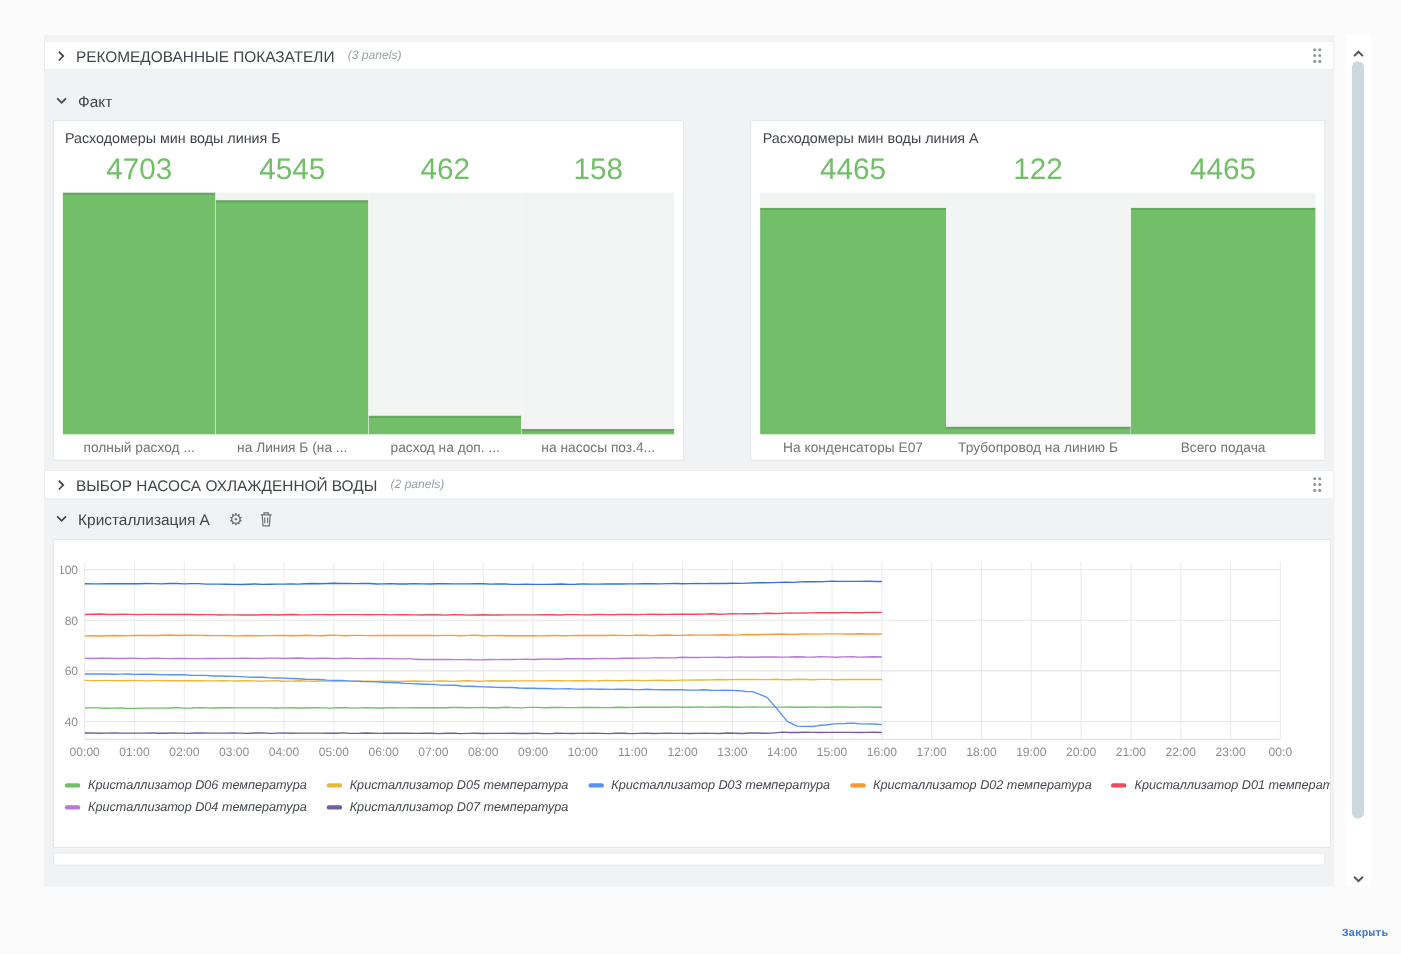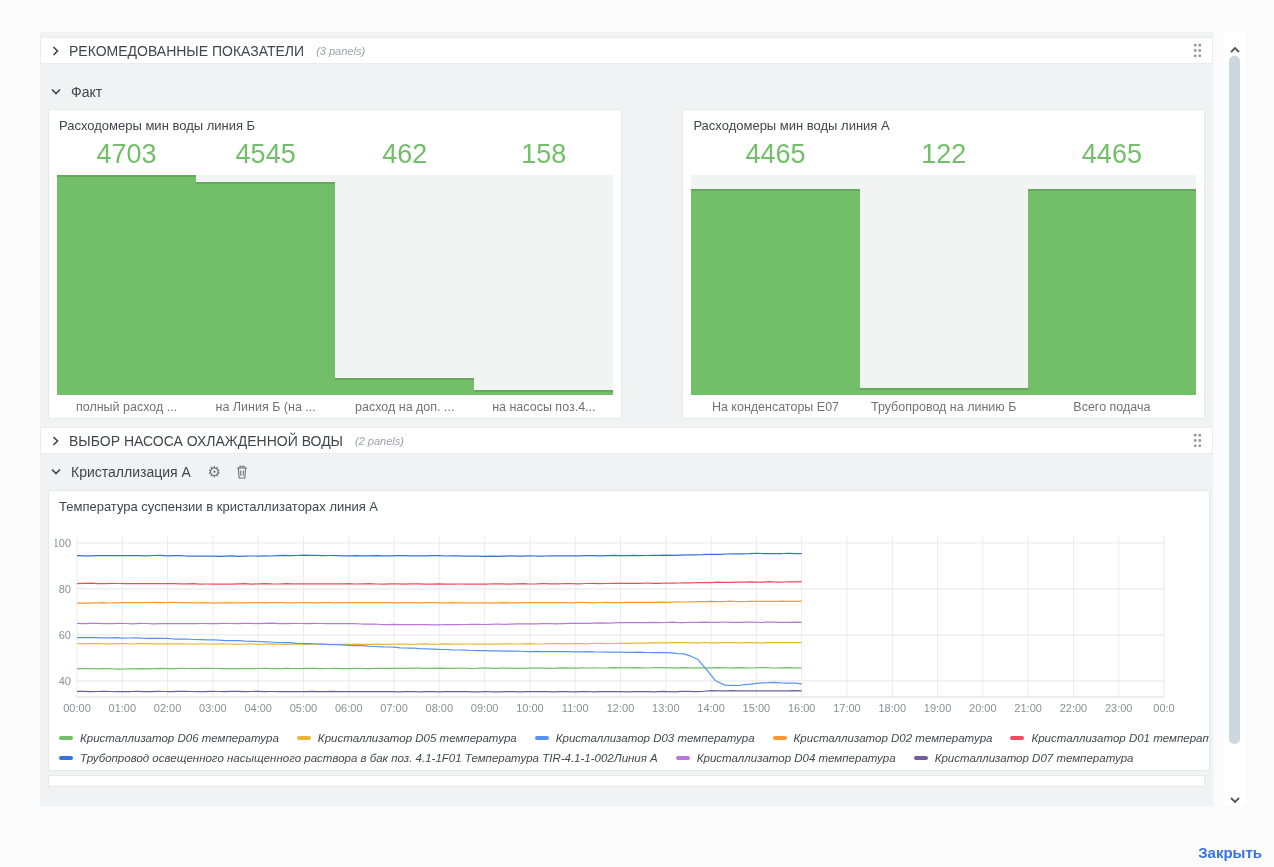--- a/index.html
+++ b/index.html
@@ -59,21 +59,21 @@
   .legend-text{font-size:11.5px;color:#44484e;}
   
   #cut-strip{margin:4px 8px 0;height:12px;background:#fff;border:1px solid #e8e8e8;box-sizing:border-box;}
   
   #scrollbar{position:absolute;left:1224px;top:32px;width:22px;height:774px;background:#fff;}
   #scroll-up{position:absolute;left:5px;top:8px;cursor:pointer;}
   #scroll-down{position:absolute;left:5px;top:758px;cursor:pointer;}
   #scroll-thumb{position:absolute;left:5px;top:24px;width:11px;height:688px;background:#ccd8e0;border-radius:5px;cursor:pointer;}
   
   #close-link{
-    position:absolute;right:12px;top:844px;font-size:15px;font-weight:700;color:#3973dc;cursor:pointer;
+    position:absolute;right:12px;top:844px;font-size:10px;font-weight:700;color:#3973dc;cursor:pointer;font-family:Liberation Mono, monospace;
   }
 </style>
 </head>
 <body>
 
 <div class="viewport">
 
   <div class="row-head" style="margin-top:5px">
     <span class="chev">
       <svg width="9" height="12" viewBox="0 0 9 12">
@@ -205,21 +205,20 @@
         <path d="M1 3 h10"></path>
           <path d="M4 3 V1.3 h4 V3"></path>
           <path d="M2.4 3 l0.7 10 h5.8 l0.7 -10"></path>
           <path d="M4.7 5.5 v5.2"></path>
           <path d="M7.3 5.5 v5.2"></path>
       </svg>
     </span>
   </div>
 
   <div class="panel" id="chart-panel">
-    <div class="panel-title">Температура суспензии в кристаллизаторах линия А</div>
     <div id="chart-svg-wrap"><svg width="1146" height="200">
           <line x1="22" y1="12" x2="22" y2="173" stroke="#ececec" stroke-width="1"></line>
           <text x="22" y="188" text-anchor="middle" font-size="11" fill="#8b8f94">00:00</text>
           <line x1="67.29166666666666" y1="12" x2="67.29166666666666" y2="173" stroke="#ececec" stroke-width="1"></line>
           <text x="67.29166666666666" y="188" text-anchor="middle" font-size="11" fill="#8b8f94">01:00</text>
           <line x1="112.58333333333333" y1="12" x2="112.58333333333333" y2="173" stroke="#ececec" stroke-width="1"></line>
           <text x="112.58333333333333" y="188" text-anchor="middle" font-size="11" fill="#8b8f94">02:00</text>
           <line x1="157.875" y1="12" x2="157.875" y2="173" stroke="#ececec" stroke-width="1"></line>
           <text x="157.875" y="188" text-anchor="middle" font-size="11" fill="#8b8f94">03:00</text>
           <line x1="203.16666666666666" y1="12" x2="203.16666666666666" y2="173" stroke="#ececec" stroke-width="1"></line>
@@ -300,24 +299,20 @@
             <span class="legend-swatch" style="background: rgb(255, 152, 48);"></span>
             <span class="legend-text">Кристаллизатор D02 температура</span>
           </span>
           <span class="legend-item">
             <span class="legend-swatch" style="background: rgb(242, 73, 92);"></span>
             <span class="legend-text">Кристаллизатор D01 температура</span>
           </span>
         </div>
         <div class="legend-row">
           <span class="legend-item">
-            <span class="legend-swatch" style="background: rgb(50, 116, 217);"></span>
-            <span class="legend-text">Трубопровод освещенного насыщенного раствора в бак поз. 4.1-1F01 Температура TIR-4.1-1-002Линия А</span>
-          </span>
-          <span class="legend-item">
             <span class="legend-swatch" style="background: rgb(184, 119, 217);"></span>
             <span class="legend-text">Кристаллизатор D04 температура</span>
           </span>
           <span class="legend-item">
             <span class="legend-swatch" style="background: rgb(112, 93, 160);"></span>
             <span class="legend-text">Кристаллизатор D07 температура</span>
           </span>
         </div>
       </div>
   </div>

